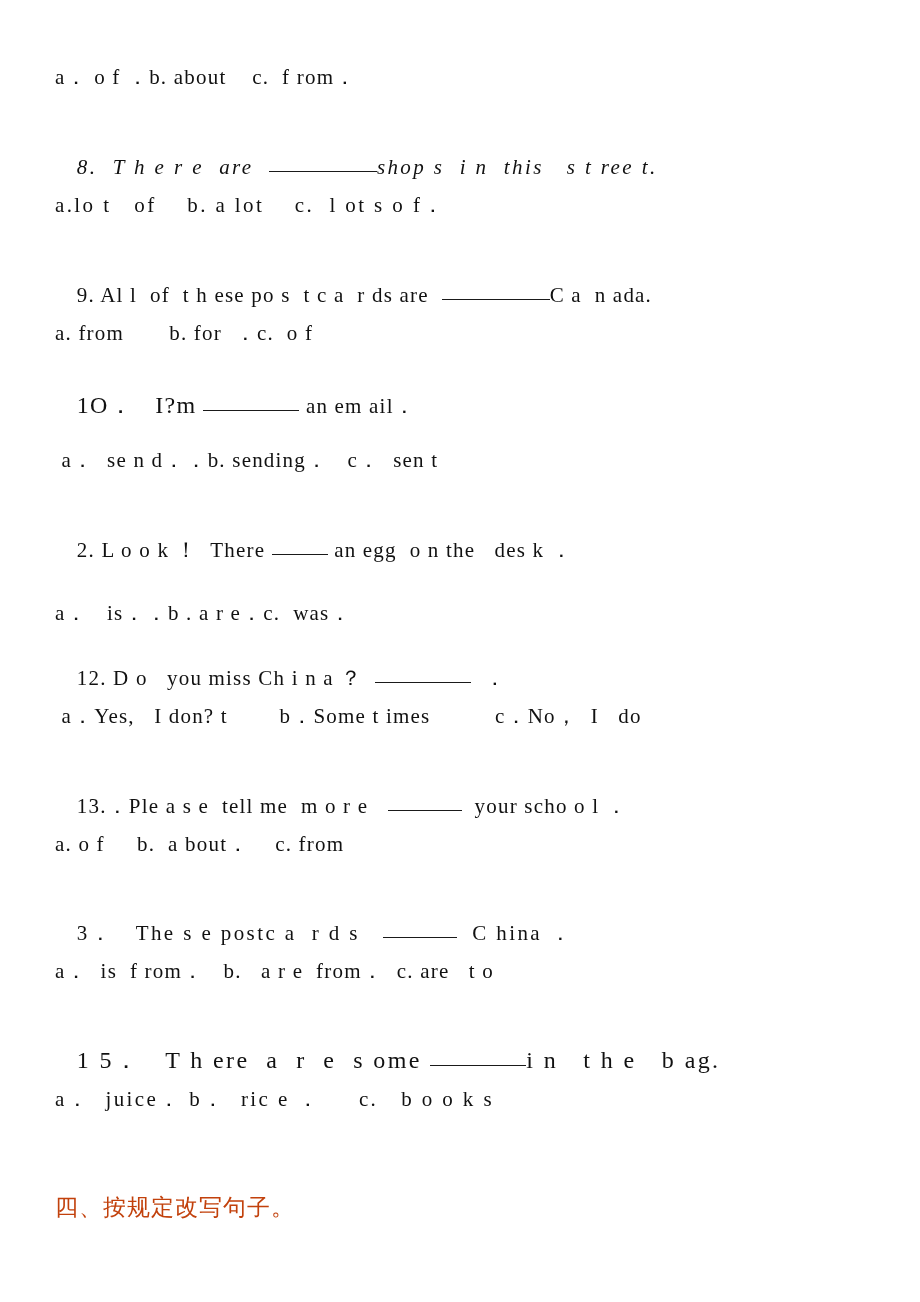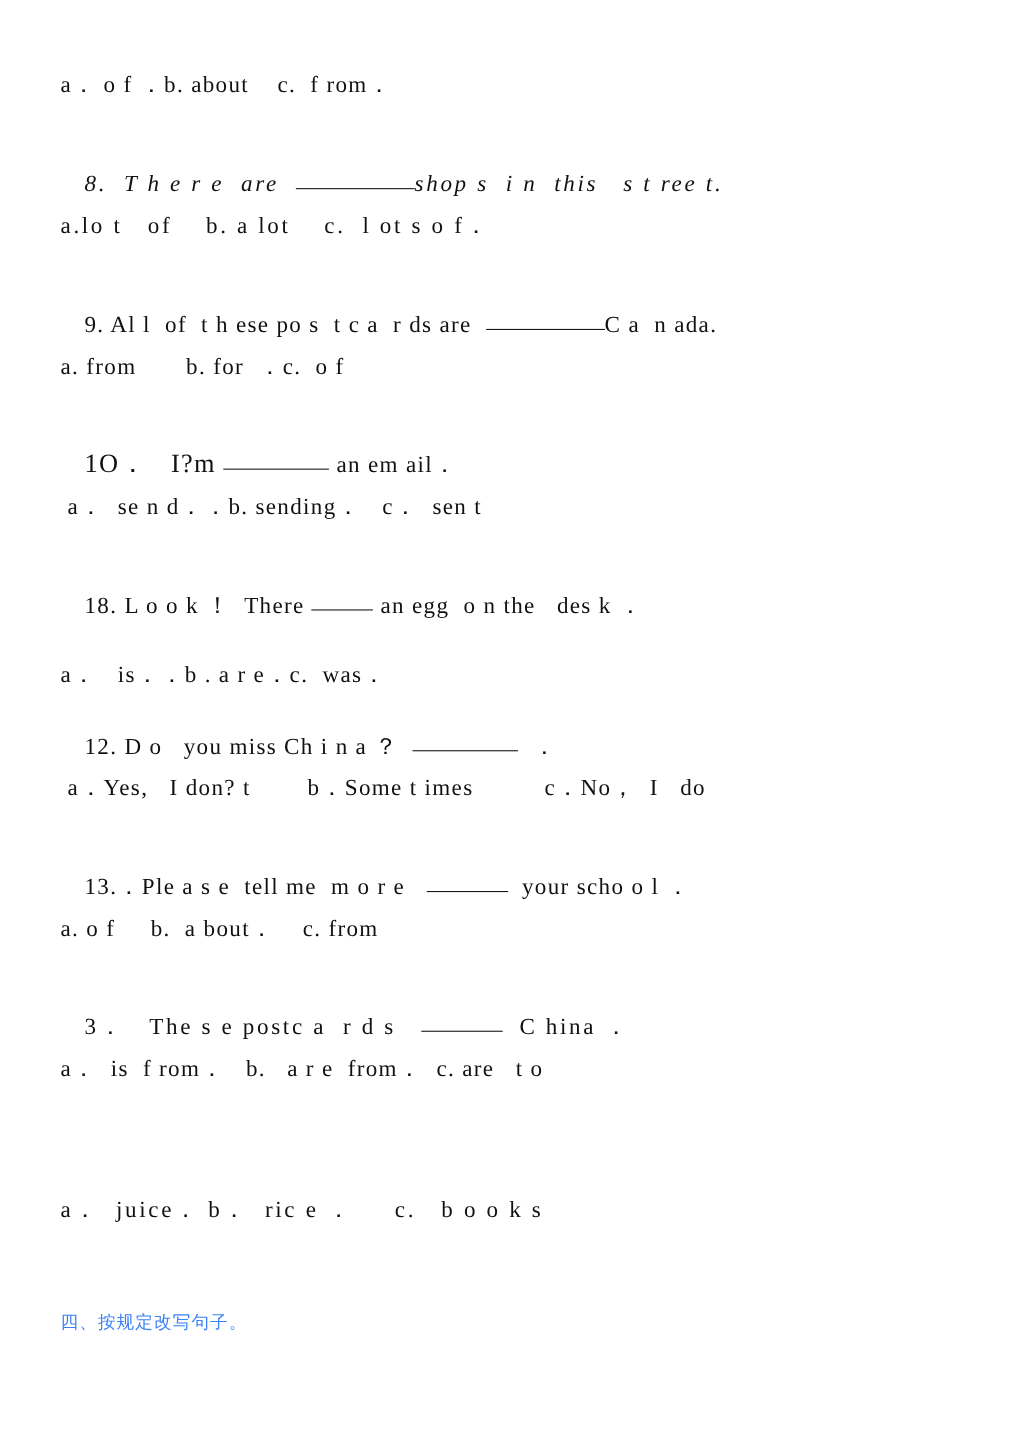--- a/index.html
+++ b/index.html
@@ -51,23 +51,23 @@
     vertical-align: 2px;
     height: 13px;
   }
   .b-sm  { width: 56px; }
   .b-md  { width: 74px; }
   .b-lg  { width: 96px; }
   .b-xl  { width: 108px; }
 
   .cjk {
     font-family: "DejaVu Sans", "Liberation Sans", sans-serif;
-    font-size: 16px;
+    font-size: 23px;
     letter-spacing: 1px;
-    color: #3b82f6;
+    color: #c2410c;
   }
 
   .section-heading {
     position: absolute;
     white-space: pre;
   }
 </style>
 </head>
 <body>
 
@@ -78,42 +78,45 @@
   <div class="line stem" style="left:55px; top:128px;font-style:italic;">
     <span class="sp2">8.  T h e r e  are  </span><span class="blank b-xl"></span><span class="sp2">shop s  i n  this   s t ree t.</span>
   </div>
   <div class="line options sp2" style="left:55px; top:192px;text-align:right;">a.lo t   of    b. a lot    c.  l ot s o f．</div>
 
   <div class="line stem" style="left:55px; top:256px;">
     <span class="sp1">9. Al l  of  t h ese po s  t c a  r ds are  </span><span class="blank b-xl"></span><span class="sp1">C a  n ada.</span>
   </div>
   <div class="line options sp1" style="left:55px; top:320px;">a. from       b. for  ．c.  o f</div>
 
-  <div class="line stem" style="left:55px; top:383px;font-family:Liberation Serif, serif;">
+  <div class="line stem" style="left:55px; top:366px;font-family:Liberation Serif, serif;">
     <span class="big sp1">1O．   I?m </span><span class="blank b-lg"></span><span class="sp1"> an em ail．</span>
   </div>
   <div class="line options sp1" style="left:55px; top:447px;"> a．  se n d．．b. sending．   c．  sen t</div>
 
   <div class="line stem" style="left:55px; top:511px;">
-    <span class="sp1">18. L o o k ！  There </span><span class="blank b-sm"></span><span class="sp1"> an egg  o n the   des k ．</span>
+    <span class="sp1">2. L o o k ！  There </span><span class="blank b-sm"></span><span class="sp1"> an egg  o n the   des k ．</span>
   </div>
   <div class="line options sp1" style="left:55px; top:600px;">a．   is．．b . a r e．c.  was．</div>
 
   <div class="line stem" style="left:55px; top:639px;font-family:Liberation Serif, serif;">
     <span class="sp1">12. D o   you miss Ch i n a ？  </span><span class="blank b-lg"></span><span class="sp1">  ．</span>
   </div>
   <div class="line options sp1" style="left:55px; top:703px;"> a．Yes,   I don? t        b．Some t imes          c．No，  I   do</div>
 
   <div class="line stem" style="left:55px; top:767px;">
     <span class="sp1">13.．Ple a s e  tell me  m o r e   </span><span class="blank b-md"></span><span class="sp1">  your scho o l ．</span>
   </div>
   <div class="line options sp1" style="left:55px; top:831px;">a. o f     b.  a bout．    c. from</div>
 
   <div class="line stem" style="left:55px; top:894px;">
     <span class="sp2">3．   The s e postc a  r d s   </span><span class="blank b-md"></span><span class="sp2">  C hina ．</span>
   </div>
   <div class="line options sp1" style="left:55px; top:958px;font-family:Liberation Serif, serif;">a．  is  f rom．   b.   a r e  from．  c. are   t o</div>
 
+  <div class="line stem" style="left:55px; top:1021px;">
+    <span class="big sp2">1 5．   T h ere  a  r  e  s ome </span><span class="blank b-lg"></span><span class="big sp2">i n   t h e   b ag.</span>
+  </div>
   <div class="line options sp2" style="left:55px; top:1086px;">a．  juice． b．  ric e ．     c.   b o o k s</div>
 
   <div class="section-heading cjk" style="left:55px; top:1192px;">四、按规定改写句子。</div>
 
 </div>
 
 </body></html>

